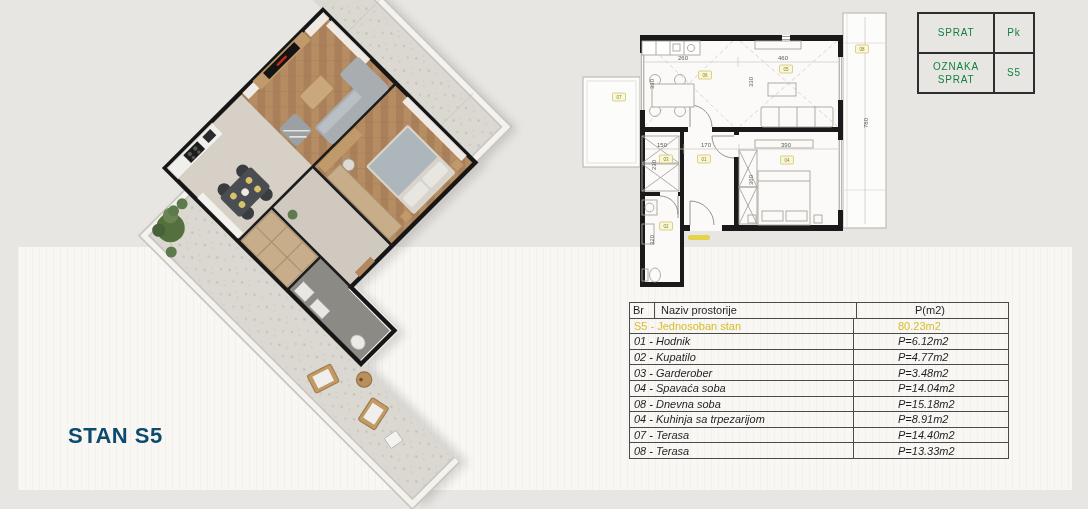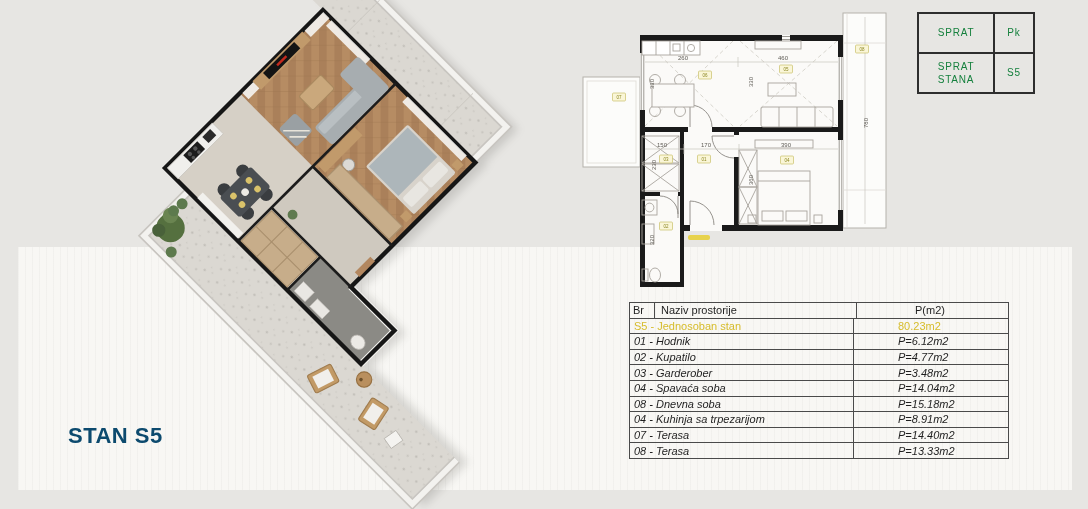--- a/index.html
+++ b/index.html
@@ -374,21 +374,21 @@
       <rect x="110" y="230" width="22" height="5" rx="2" fill="#e7d24c"></rect>
     </g>
   </svg>
 
   <div class="itable">
     <div class="irow">
       <div class="icell lab">SPRAT</div>
       <div class="icell val">Pk</div>
     </div>
     <div class="irow">
-      <div class="icell lab">SPRAT STANA</div>
+      <div class="icell lab">OZNAKA SPRAT</div>
       <div class="icell val">S5</div>
     </div>
   </div>
 
   <div class="rtable">
     <div class="rrow hdr">
       <div class="c-br">Br</div>
       <div class="c-hname">Naziv prostorije</div>
       <div class="c-harea">P(m2)</div>
     </div>

